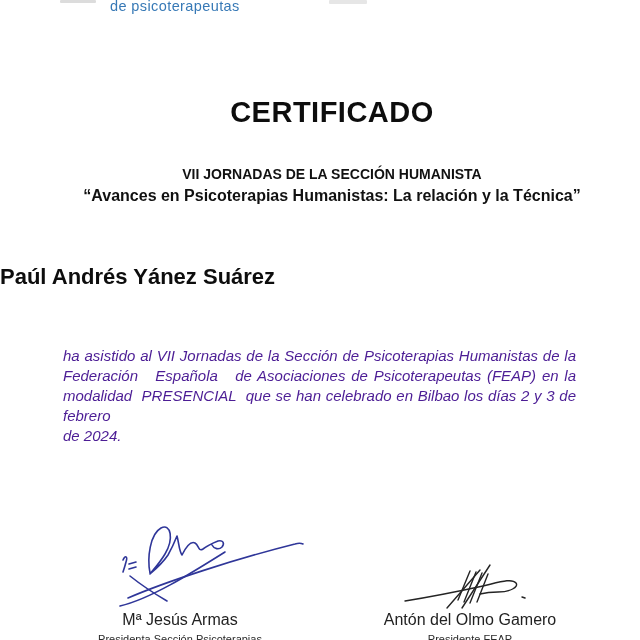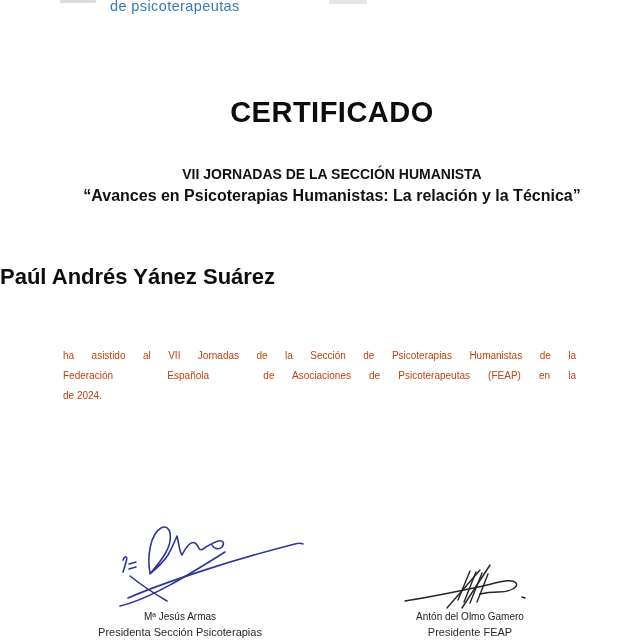--- a/index.html
+++ b/index.html
@@ -58,23 +58,24 @@
     left: 0; right: 0; top: 264px;
     text-align: left;
     font-size: 22px;
     font-weight: 700;
     color: #0d0d0d;
   }
   .body-par {
     position: absolute;
     left: 63px; top: 346px;
     width: 513px;
-    font-size: 10px;
+    font-size: 15px;
     line-height: 20px;
-    color: #c2410c;
+    color: #4c1d95;
+    font-style: italic;
   }
   .body-line {
     text-align: justify;
     text-align-last: justify;
   }
   .body-line.last {
     text-align: right;
     text-align-last: left;
   }
   .closing {
@@ -88,21 +89,21 @@
   .sig.blue path { stroke: #2f3699; stroke-width: 1.6; }
   .sig.dark path { stroke: #242424; stroke-width: 1.4; }
   .signer {
     position: absolute;
     top: 611px;
     width: 190px;
     text-align: center;
   }
   .signer.left  { left: 85px; }
   .signer.right { left: 375px; }
-  .signer .name { font-size: 10px; color: #222; }
+  .signer .name { font-size: 16px; color: #222; }
   .signer .role { font-size: 11px; color: #2a2a2a; margin-top: 4px; }
 </style>
 </head>
 <body>
 
 <div class="page">
 
   <div class="remnant r1"></div>
   <div class="remnant r2"></div>
 
@@ -111,20 +112,21 @@
   <h1 class="title">CERTIFICADO</h1>
 
   <div class="subtitle1">VII JORNADAS DE LA SECCIÓN HUMANISTA</div>
   <div class="subtitle2">“Avances en Psicoterapias Humanistas: La relación y la Técnica”</div>
 
   <div class="recipient">Paúl Andrés Yánez Suárez</div>
 
   <div class="body-par">
     <div class="body-line">ha asistido al VII Jornadas de la Sección de Psicoterapias Humanistas de la</div>
     <div class="body-line">Federación &nbsp;&nbsp;Española &nbsp;&nbsp;de Asociaciones de Psicoterapeutas (FEAP) en la</div>
+    <div class="body-line">modalidad &nbsp;PRESENCIAL &nbsp;que se han celebrado en Bilbao los días 2 y 3 de febrero</div>
     <div class="body-line last">de 2024.</div>
   </div>
 
 
   <svg class="sig blue" style="left:95px; top:512px;" width="215" height="100" viewBox="0 0 215 100">
     <path d="M28,48 C30,43 33,44 31,50 C30,54 29,57 28,60 M34,52 L41,50 M34,57 L41,55"></path>
     <path d="M55,61 C52,46 55,22 66,16 C76,11 79,27 70,42 C64,52 58,58 55,62 C62,56 69,49 73,43 C77,36 80,29 82,24 C84,31 84,39 87,43 C91,35 96,29 100,31 C104,33 103,40 108,37 C112,34 118,31 123,29 C128,28 130,31 127,35 C124,38 119,37 117,33"></path>
     <path d="M33,86 C70,70 140,47 200,32 C203,31 206,31 208,32"></path>
     <path d="M25,94 C55,87 95,62 130,40"></path>
     <path d="M35,64 C45,72 60,82 72,89"></path>

